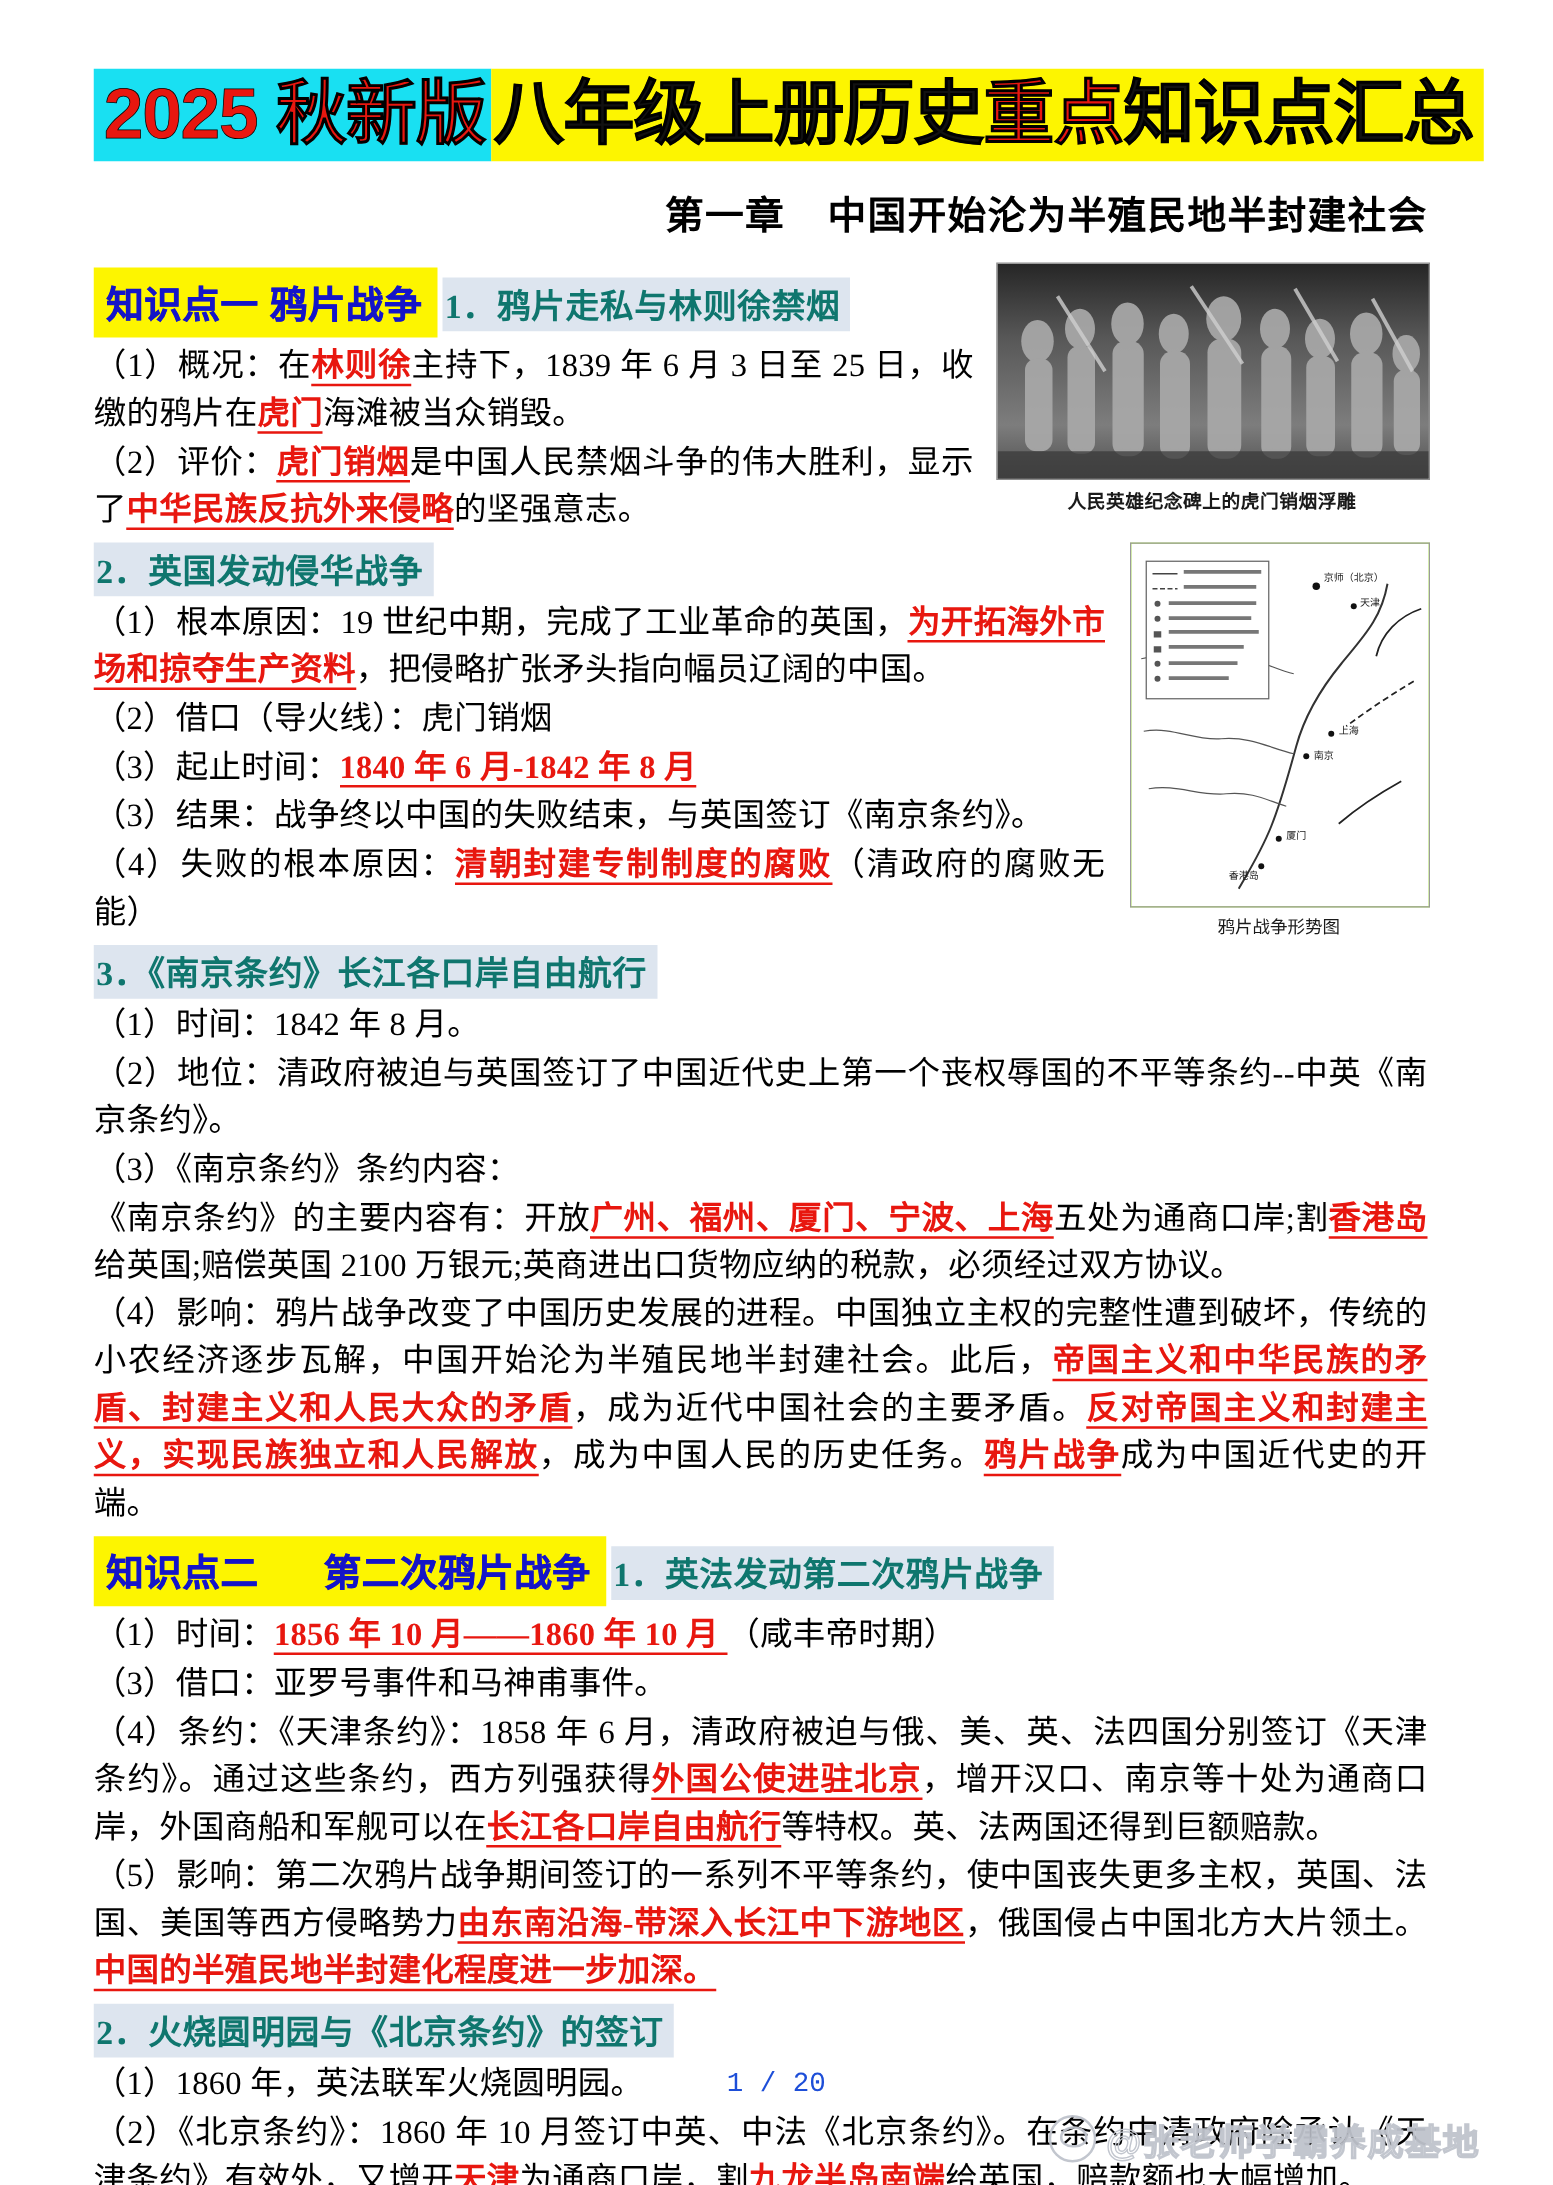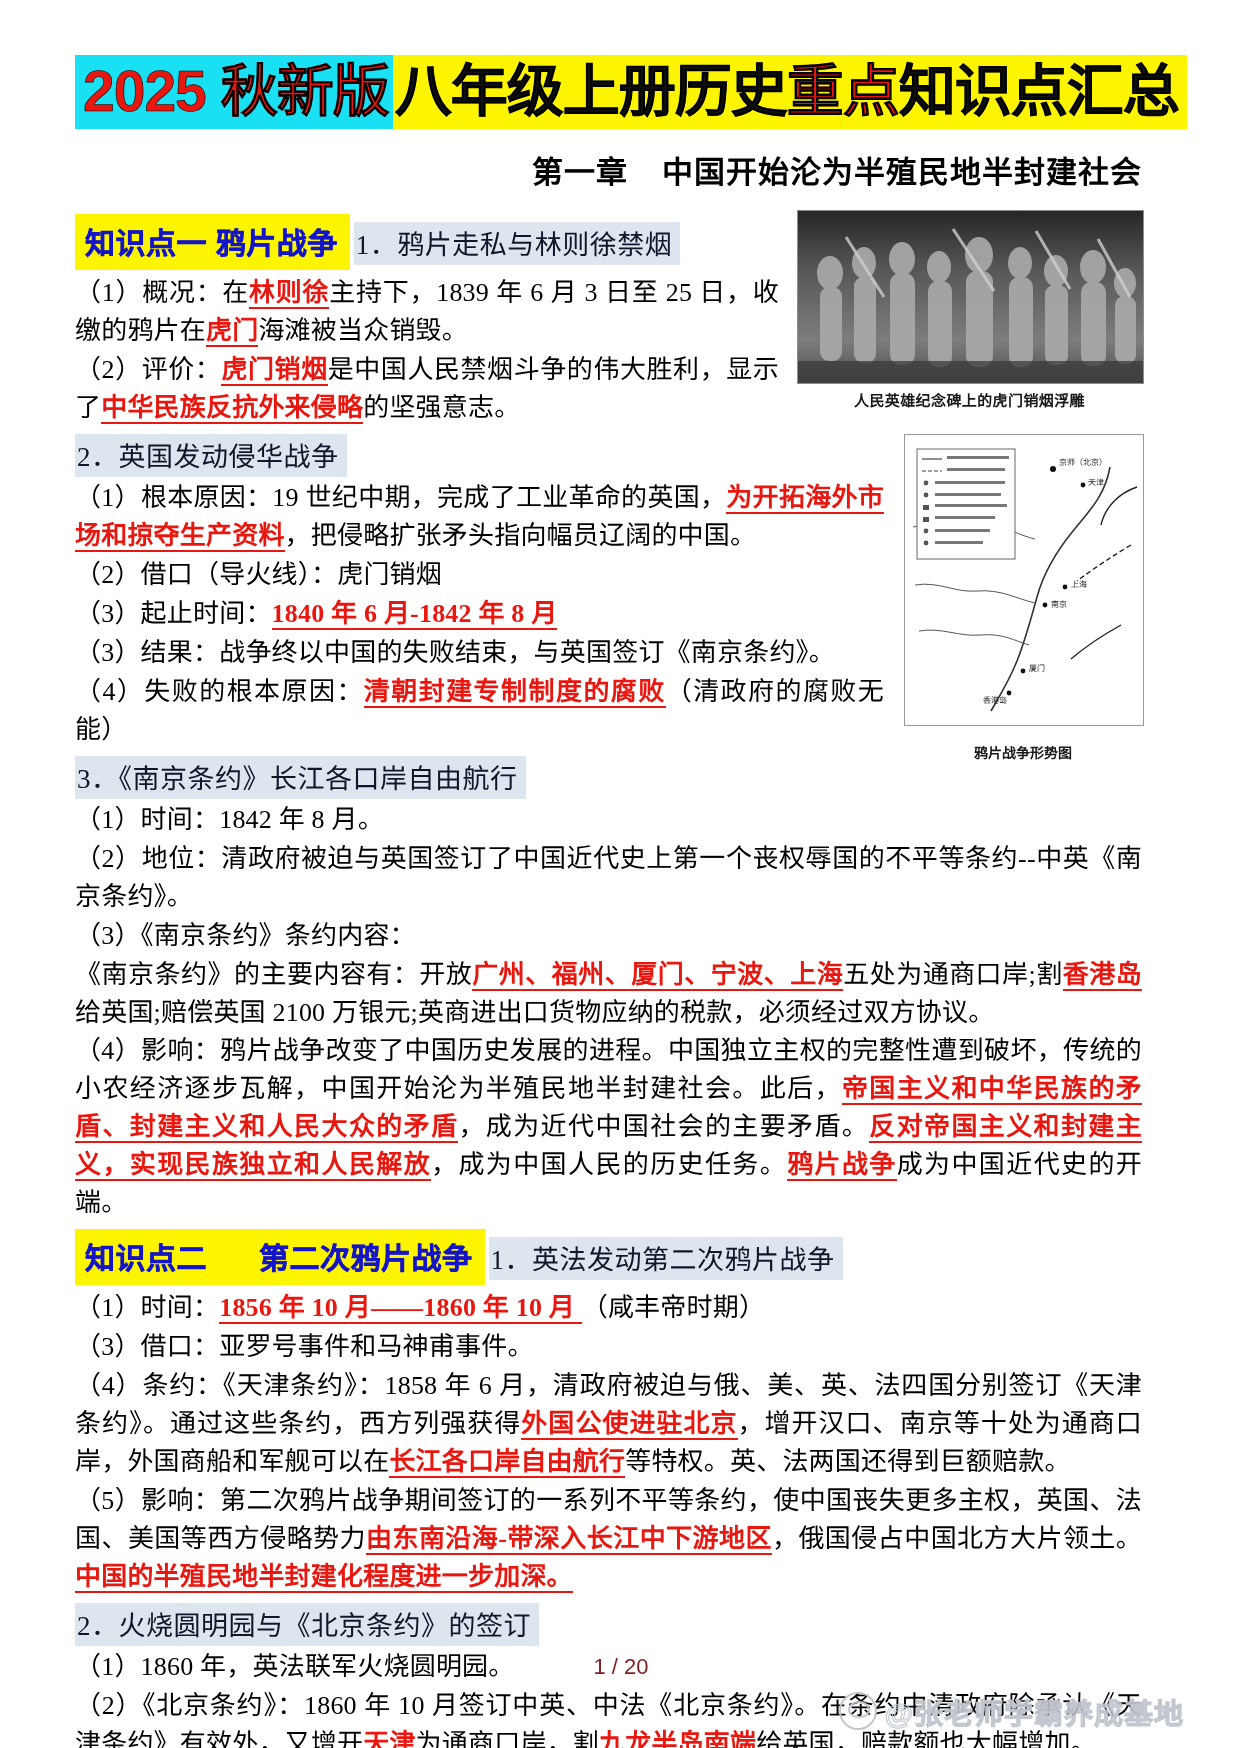--- a/index.html
+++ b/index.html
@@ -56,26 +56,26 @@
     letter-spacing:0.5px;
     -webkit-text-stroke:0.5px #1515c8;
     margin:6px 0 4px 0;
   }
   .kp .gap{display:inline-block;width:52px;}
 
   
   .sub{
     display:inline-block;
     background:#dde5ef;
-    font-weight:normal;
+    font-weight:bold;
     font-size:27px;
     padding:1px 8px 3px 2px;
     margin:6px 0 2px 0;
     letter-spacing:0.5px;
-    color:#0f172a;
+    color:#0f766e;
   }
   .sub .num{font-family:"Liberation Serif",serif;}
 
   
   p.body{
     margin:0 0 1px 0;
     font-size:26px;
     line-height:1.46;
     text-align:justify;
     letter-spacing:0.2px;
@@ -105,27 +105,27 @@
   .fig-cap{
     text-align:center;font-size:15px;margin-top:5px;
     color:#1a1a1a;font-weight:bold;letter-spacing:0.4px;
     font-family:Liberation Serif, serif;
   }
   .map-img{
     width:238px;height:290px;display:block;
     border:1px solid #9a9a9a;background:#bef264;position:relative;overflow:hidden;
   }
   .map-cap{
-    text-align:center;font-size:14px;margin-top:16px;color:#1a1a1a;font-weight:bold;
+    text-align:center;font-size:14px;margin-top:4px;color:#1a1a1a;font-weight:normal;
   }
 
   
   .footer-page{
     position:absolute;left:0;right:0;bottom:68px;text-align:center;
-    font-size:22px;color:#7f1d1d;font-family:Liberation Sans, sans-serif;
+    font-size:22px;color:#1d4ed8;font-family:Liberation Mono, monospace;
   }
   .watermark{
     position:absolute;right:58px;bottom:16px;
     display:flex;align-items:center;gap:8px;
     font-family:"Liberation Sans","DejaVu Sans",sans-serif;
     font-size:29px;font-weight:bold;
     color:rgba(255,255,255,0);
     -webkit-text-stroke:1.1px #bfc3cc;
     letter-spacing:1px;
     opacity:.95;

